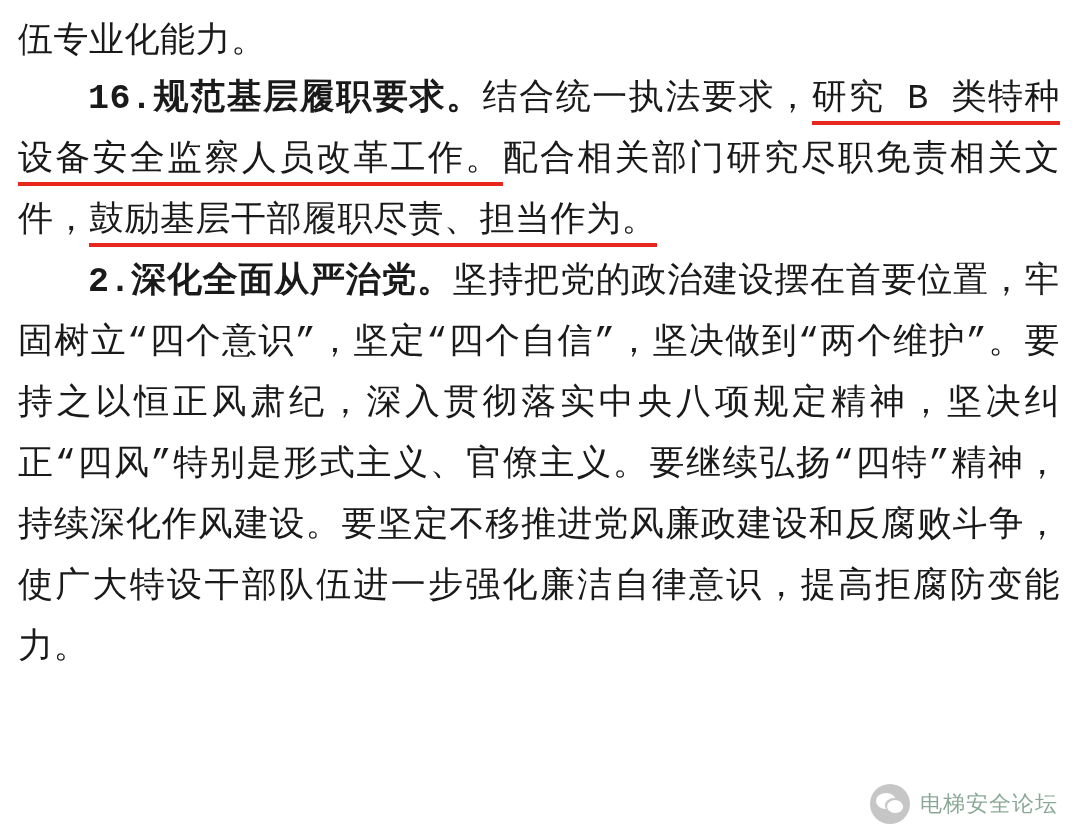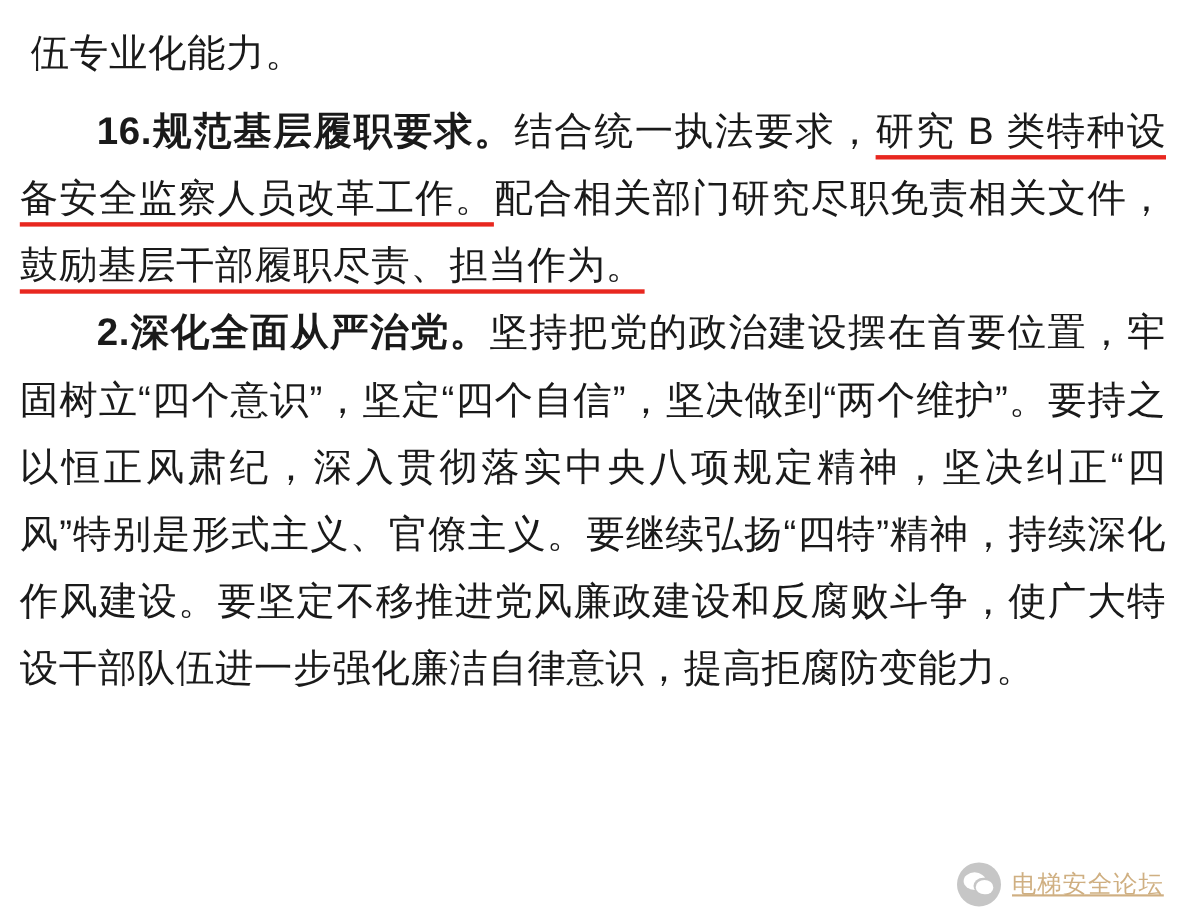--- a/index.html
+++ b/index.html
@@ -30,29 +30,30 @@
     letter-spacing: 0.5px;
     text-align: justify;
     text-justify: inter-ideograph;
     word-break: break-all;
   }
   .para .lead {
     font-weight: bold;
   }
   .indent {
     text-indent: 70px;
+    font-family: Liberation Mono, monospace;
   }
   .u-red {
     border-bottom: 4px solid #e8271f;
     padding-bottom: 2px;
   }
   
   #p16 { margin: 0; }
   #p17 { margin: 0; }
-  #p15tail { margin: 10px; }
+  #p15tail { margin: 0; }
 
   
   .footer-badge {
     position: absolute;
     right: 22px;
     bottom: 14px;
     display: flex;
     align-items: center;
     gap: 10px;
     opacity: 0.5;
@@ -80,24 +81,23 @@
   }
   .wechat-logo:after {
     width: 16px;
     height: 13px;
     left: 17px;
     top: 16px;
     box-shadow: -1px -1px 0 1px #8e8e8e;
   }
   .footer-text {
     font-size: 22px;
-    color: #a16207;
+    color: #14532d;
     letter-spacing: 1px;
     white-space: nowrap;
-    text-decoration: underline;
   }
 </style>
 </head>
 <body>
 
 <div class="page">
 
   <p class="para" id="p15tail">
     <span>伍专业化能力。</span>
   </p>

